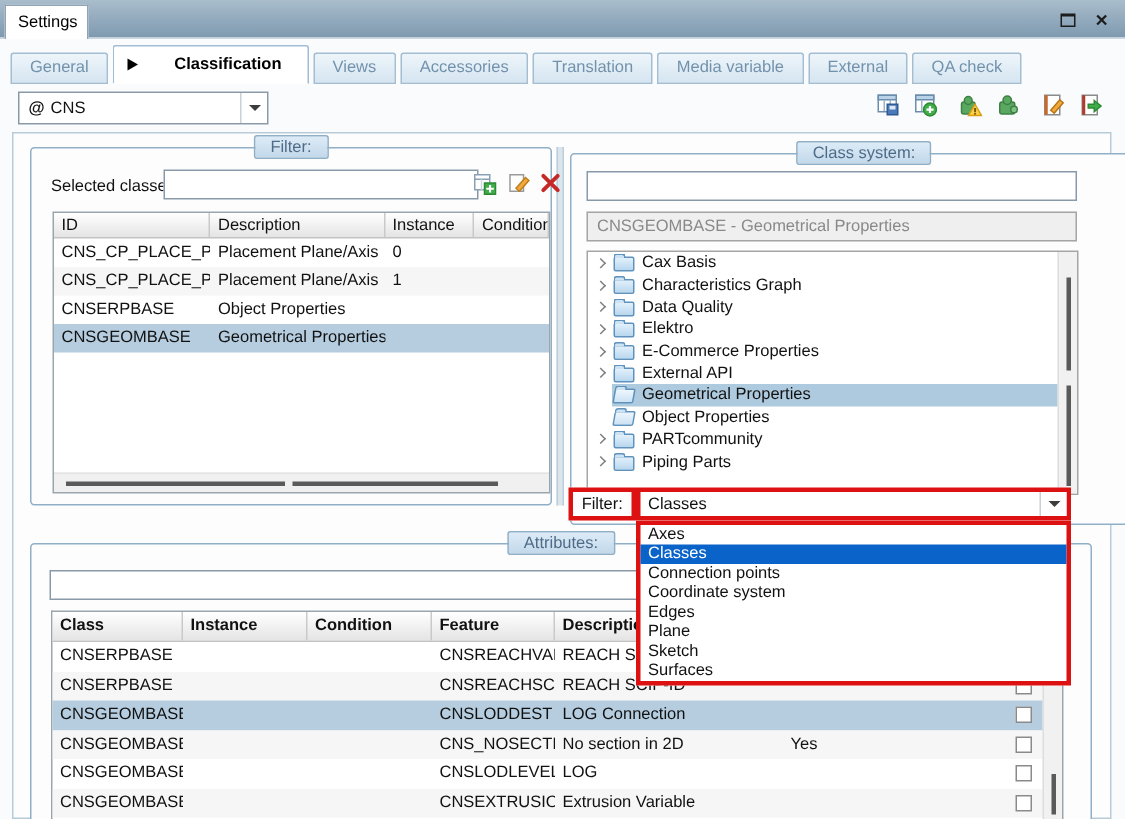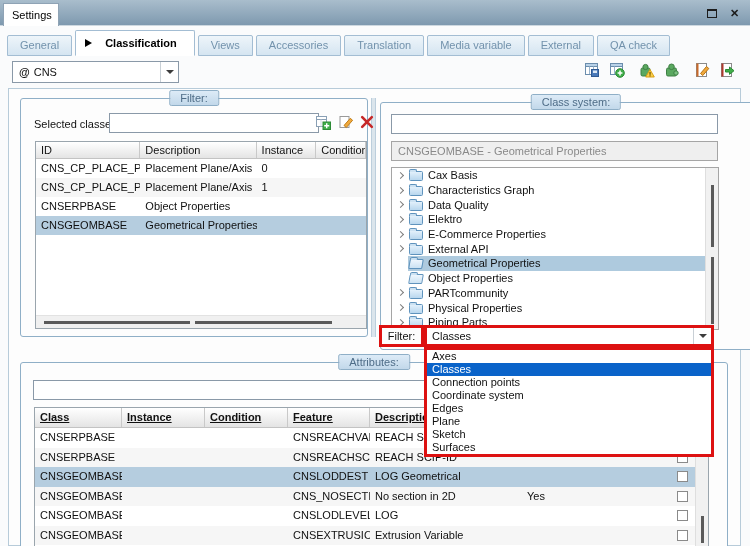--- a/index.html
+++ b/index.html
@@ -16,21 +16,21 @@
   #btn-max { right:30px; }
   #btn-close { right:7px; }
   .max-glyph { width:10px; height:9px; border:1px solid #1c1c1c; border-top:2px solid #1c1c1c; }
   .close-glyph::before { content:"✕"; font-size:11px; font-weight:700; color:#1c1c1c; }
 
   
   .tabbar { position:absolute; left:7px; top:30px; height:26px; display:flex; align-items:flex-end; z-index:2; }
   .tab { height:21px; line-height:19px; padding:0 12px; margin-right:3px; color:#7292ac;
     background:linear-gradient(#eef5fa,#d5e5f1); border:1px solid #a3bdd3; border-radius:2px 2px 0 0; }
   .tab.active { height:26px; background:#fff; color:#000; font-weight:700; border-bottom:1px solid #fff;
-    display:flex; align-items:center; gap:13px; padding:0 17px 0 9px; line-height:26px; }
+    display:flex; align-items:center; gap:24px; padding:0 17px 0 9px; line-height:26px; }
   .play-icon { width:0; height:0; border-left:7px solid #000; border-top:4.5px solid transparent; border-bottom:4.5px solid transparent; }
 
   
   .scheme-combo { position:absolute; left:12px; top:61px; width:167px; height:22px; background:#fff;
     border:1px solid #8a99a8; display:flex; align-items:center; }
   .scheme-at { font-weight:700; padding:0 4px 0 6px; }
   .combo-btn { margin-left:auto; width:18px; height:100%; border-left:1px solid #c9d0d6; display:flex; align-items:center; justify-content:center; background:#fff; }
   .arrow-down { width:0; height:0; border-left:4px solid transparent; border-right:4px solid transparent; border-top:4px solid #3c3c3c; }
   .tb-icons { position:absolute; left:584px; top:62px; display:flex; align-items:center; }
   .tb-icons .ico { width:16px; height:16px; }
@@ -86,21 +86,21 @@
   #filter-label-box { position:absolute; left:379px; top:325px; width:45px; height:22px; border:3px solid #dd1111; background:#fdfdfd; display:flex; align-items:center; justify-content:center; z-index:6; }
   #filter-combo { position:absolute; left:424px; top:325px; width:290px; height:22px; border:3px solid #dd1111; background:#fff; display:flex; align-items:center; z-index:6; }
   #filter-combo .cval { padding-left:5px; }
   #filter-list { position:absolute; left:424px; top:347px; width:290px; height:110px; border:3px solid #dd1111; background:#fff; z-index:10; }
   .opt { height:13px; line-height:13px; padding-left:5px; }
   .opt.hl { background:#0a63c9; color:#fff; }
 
   
   .at-input { position:absolute; left:12px; top:17px; width:656px; height:20px; border:1px solid #8a99a8; background:#fff; font:11px "Liberation Sans",sans-serif; padding:0 4px; }
   .atable { position:absolute; left:13px; top:44px; width:675px; height:146px; border:1px solid #9aa5ad; border-bottom:none; background:#fff; overflow:hidden; }
-  .ahead { display:flex; height:20px; background:linear-gradient(#ffffff,#e4e4e4); border-bottom:1px solid #c3c3c3; font-weight:700;text-decoration:underline; }
+  .ahead { display:flex; height:20px; background:linear-gradient(#ffffff,#e4e4e4); border-bottom:1px solid #c3c3c3; font-weight:700; }
   .ahead .th { line-height:19px; }
   .ac0{width:87px}.ac1{width:83px}.ac2{width:83px}.ac3{width:82px}.ac4{width:152px}.ac5{width:80px}.ac6{width:72px}.ac7{width:23px}
   .arow { display:flex; height:19.5px; line-height:19.5px; }
   .arows .arow:nth-child(even){ background:#f6f6f6; }
   .arow.sel { background:#b5cddf !important; }
   .cb { width:11px; height:11px; border:1px solid #8a8a8a; background:#fff; margin:4px 0 0 3px; }
   .asb { position:absolute; right:0; top:0; bottom:0; width:13px; background:#f1f1f1; border-left:1px solid #dedede; }
   #at1 { top:108px; height:27px; }
 </style>
 </head>
@@ -321,29 +321,20 @@
             <span>Object Properties</span>
           </span>
         </div>
       <div class="titem">
           <span class="chev-slot">
             <span class="chev"></span>
           </span>
           <span class="thl">
             <span class="folder"></span>
             <span>PARTcommunity</span>
-          </span>
-        </div>
-      <div class="titem">
-          <span class="chev-slot">
-            <span class="chev"></span>
-          </span>
-          <span class="thl">
-            <span class="folder"></span>
-            <span>Physical Properties</span>
           </span>
         </div>
       <div class="titem">
           <span class="chev-slot">
             <span class="chev"></span>
           </span>
           <span class="thl">
             <span class="folder"></span>
             <span>Piping Parts</span>
           </span>
@@ -412,21 +403,21 @@
           <div class="td ac6"></div>
           <div class="ac7">
               <div class="cb"></div>
             </div>
         </div>
         <div class="arow sel">
           <div class="td ac0">CNSGEOMBASE</div>
           <div class="td ac1"></div>
           <div class="td ac2"></div>
           <div class="td ac3">CNSLODDEST</div>
-          <div class="td ac4">LOG Geometrical</div>
+          <div class="td ac4">LOG Connection</div>
           <div class="td ac5"></div>
           <div class="td ac6"></div>
           <div class="ac7">
               <div class="cb"></div>
             </div>
         </div>
         <div class="arow">
           <div class="td ac0">CNSGEOMBASE</div>
           <div class="td ac1"></div>
           <div class="td ac2"></div>

